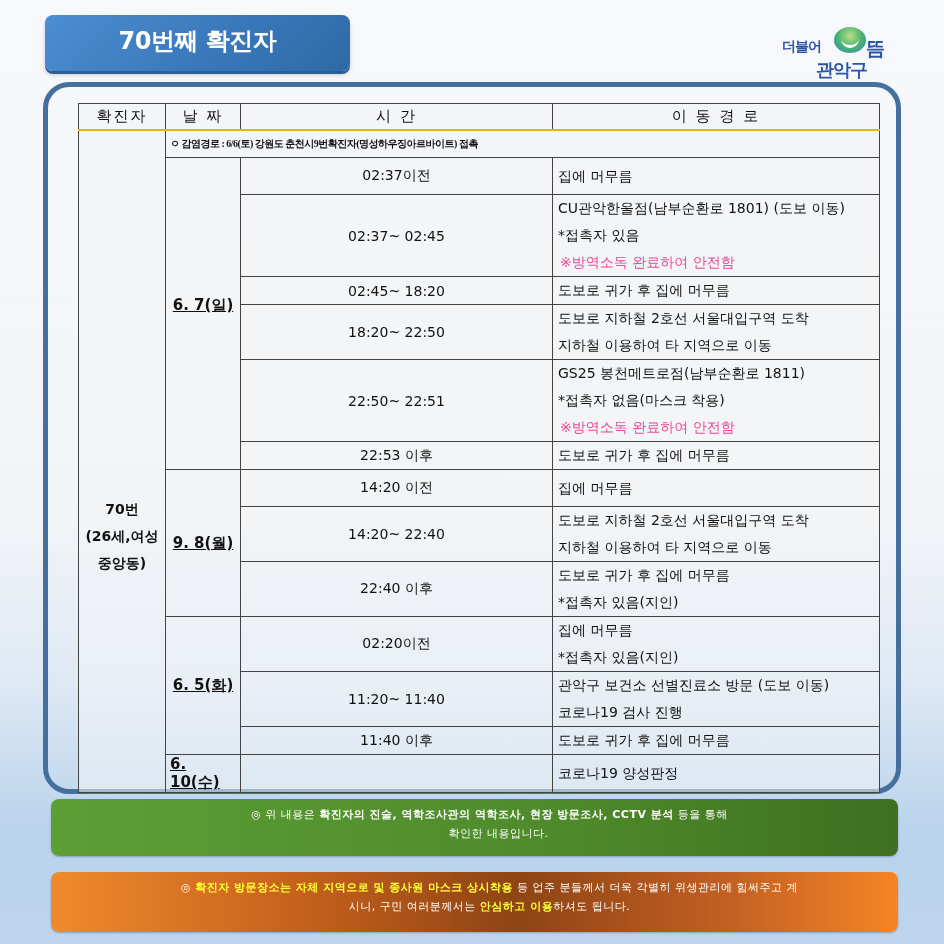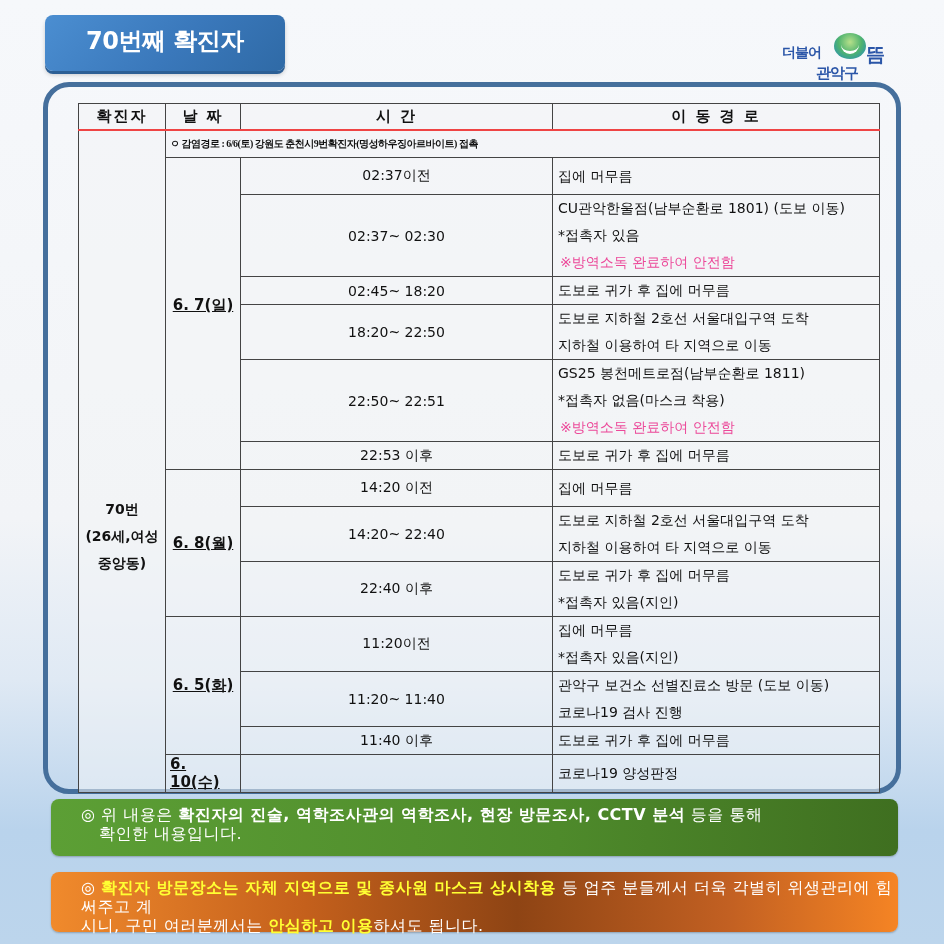--- a/index.html
+++ b/index.html
@@ -3,31 +3,31 @@
 <meta charset="utf-8">
 <style>
   html, body { margin: 0; padding: 0; }
   body {
     width: 944px; height: 944px; position: relative; overflow: hidden;
     font-family: "DejaVu Sans", "Liberation Sans", sans-serif;
     background: linear-gradient(to bottom, #f6f8fb 0%, #f2f4f7 55%, #dfe9f4 72%, #b9d3ec 88%, #bcd5ec 100%);
     color: #111;
   }
   .title-box {
-    position: absolute; left: 45px; top: 15px; width: 240px; height: 56px;
+    position: absolute; left: 45px; top: 15px; width: 305px; height: 56px;
     border-radius: 8px;
     background: linear-gradient(135deg, #4b8ed1 0%, #3a78bb 55%, #2f6aa6 100%);
     box-shadow: 0 3px 0 #2c5f95, 0 4px 4px rgba(0,0,0,0.18);
     display: flex; align-items: center; justify-content: center;
   }
   .title-text { color: #fff; font-weight: bold; font-size: 24px; letter-spacing: -0.5px; margin-top: -4px; }
 
-  .logo { position: absolute; left: 782px; top: 30px; width: 118px; height: 56px; }
+  .logo { position: absolute; left: 782px; top: 24px; width: 118px; height: 56px; }
   .logo .l1 { position: absolute; left: 0; top: 14px; font-size: 14px; font-weight: bold; color: #2b56a8; letter-spacing: -1px; }
-  .logo .l2 { position: absolute; left: 34px; top: 34px; font-size: 15px; font-weight: bold; color: #2b56a8; letter-spacing: -1px; }
+  .logo .l2 { position: absolute; left: 34px; top: 34px; font-size: 18px; font-weight: bold; color: #2b56a8; letter-spacing: -1px; }
   .logo .l3 { position: absolute; left: 84px; top: 12px; font-size: 19px; font-weight: bold; color: #2b56a8; }
   .logo .smile {
     position: absolute; left: 52px; top: 3px; width: 32px; height: 26px; border-radius: 50%;
     background: radial-gradient(circle at 50% 35%, #b6e08a 0%, #4fb36f 50%, #1d88c8 100%);
   }
   .logo .smile::after {
     content: ""; position: absolute; left: 7px; top: 11px; width: 18px; height: 7px;
     border-bottom: 3px solid #fff; border-radius: 0 0 10px 10px;
   }
 
@@ -38,34 +38,35 @@
   }
 
   table.route {
     position: absolute; left: 78px; top: 103px; width: 801px;
     border-collapse: collapse; table-layout: fixed; font-size: 14px;
     background: rgba(243,244,246,0.55);
   }
   table.route td, table.route th {
     border: 1px solid #444; padding: 0 4px; vertical-align: middle;
   }
-  table.route th { font-weight: bold; font-size: 15px; height: 25px; text-align: center; letter-spacing: 2px; border-bottom: 2px solid #ef4444; }
+  table.route th { font-weight: normal; font-size: 15px; height: 25px; text-align: center; letter-spacing: 2px; border-bottom: 2px solid #eab308; }
   .c-person { text-align: center; font-weight: bold; font-size: 14px; line-height: 27px; padding-top: 150px !important; }
   .c-date { text-align: center; font-weight: bold; font-size: 15px; text-decoration: underline; }
   .c-time { text-align: center; font-size: 14px; }
   .c-route { font-size: 14px; line-height: 27px; padding-left: 5px !important; }
   .route-line { display: block; }
   .safe { color: #ec4899; padding-left: 2px; }
   .infect { font-weight: bold; font-size: 10px; height: 26px; letter-spacing: -0.5px; font-family: Liberation Serif, serif; }
   .date-top { vertical-align: top !important; padding-top: 2px !important; }
 
   .note {
     position: absolute; left: 51px; width: 847px; box-sizing: border-box;
-    border-radius: 8px; padding: 6px 0 0 30px; font-size: 16px; line-height: 19px; color: #fff;
+    border-radius: 8px; padding: 6px 0 0 30px; font-size: 11px; line-height: 19px; color: #fff;
     letter-spacing: 0.5px;
+    text-align: center;
   }
   .note-green {
     top: 799px; height: 57px;
     background: linear-gradient(to right, #5c9f35 0%, #4e8a2b 60%, #3f6f20 100%);
     box-shadow: 0 1px 2px rgba(0,0,0,0.25);
   }
   .note-orange {
     top: 872px; height: 60px;
     background: linear-gradient(to right, #f08a2c 0%, #c4601c 30%, #8e4414 55%, #c26022 80%, #f58424 100%);
     box-shadow: 0 1px 2px rgba(0,0,0,0.25);
@@ -113,21 +114,21 @@
   </tr>
 
   <tr style="height:37px">
     <td class="c-date date-top" rowspan="6" style="padding-top:138px !important;"><span>6. 7(일)</span></td>
     <td class="c-time">02:37이전</td>
     <td class="c-route">
       <span class="route-line">집에 머무름</span>
     </td>
   </tr>
   <tr style="height:82px">
-    <td class="c-time">02:37~ 02:30</td>
+    <td class="c-time">02:37~ 02:45</td>
     <td class="c-route">
       <span class="route-line">CU관악한울점(남부순환로 1801) (도보 이동)</span>
       <span class="route-line">*접촉자 있음</span>
       <span class="route-line safe">※방역소독 완료하여 안전함</span>
     </td>
   </tr>
   <tr style="height:27px">
     <td class="c-time">02:45~ 18:20</td>
     <td class="c-route">
       <span class="route-line">도보로 귀가 후 집에 머무름</span>
@@ -149,21 +150,21 @@
     </td>
   </tr>
   <tr style="height:27px">
     <td class="c-time">22:53  이후</td>
     <td class="c-route">
       <span class="route-line">도보로 귀가 후 집에 머무름</span>
     </td>
   </tr>
 
   <tr style="height:37px">
-    <td class="c-date" rowspan="3">6. 8(월)</td>
+    <td class="c-date" rowspan="3">9. 8(월)</td>
     <td class="c-time">14:20 이전</td>
     <td class="c-route">
       <span class="route-line">집에 머무름</span>
     </td>
   </tr>
   <tr style="height:55px">
     <td class="c-time">14:20~ 22:40</td>
     <td class="c-route">
       <span class="route-line">도보로 지하철 2호선 서울대입구역 도착</span>
       <span class="route-line">지하철 이용하여 타 지역으로 이동</span>
@@ -172,21 +173,21 @@
   <tr style="height:55px">
     <td class="c-time">22:40 이후</td>
     <td class="c-route">
       <span class="route-line">도보로 귀가 후 집에 머무름</span>
       <span class="route-line">*접촉자 있음(지인)</span>
     </td>
   </tr>
 
   <tr style="height:55px">
     <td class="c-date" rowspan="3">6. 5(화)</td>
-    <td class="c-time">11:20이전</td>
+    <td class="c-time">02:20이전</td>
     <td class="c-route">
       <span class="route-line">집에 머무름</span>
       <span class="route-line">*접촉자 있음(지인)</span>
     </td>
   </tr>
   <tr style="height:55px">
     <td class="c-time">11:20~ 11:40</td>
     <td class="c-route">
       <span class="route-line">관악구 보건소 선별진료소 방문 (도보 이동)</span>
       <span class="route-line">코로나19 검사 진행</span>

